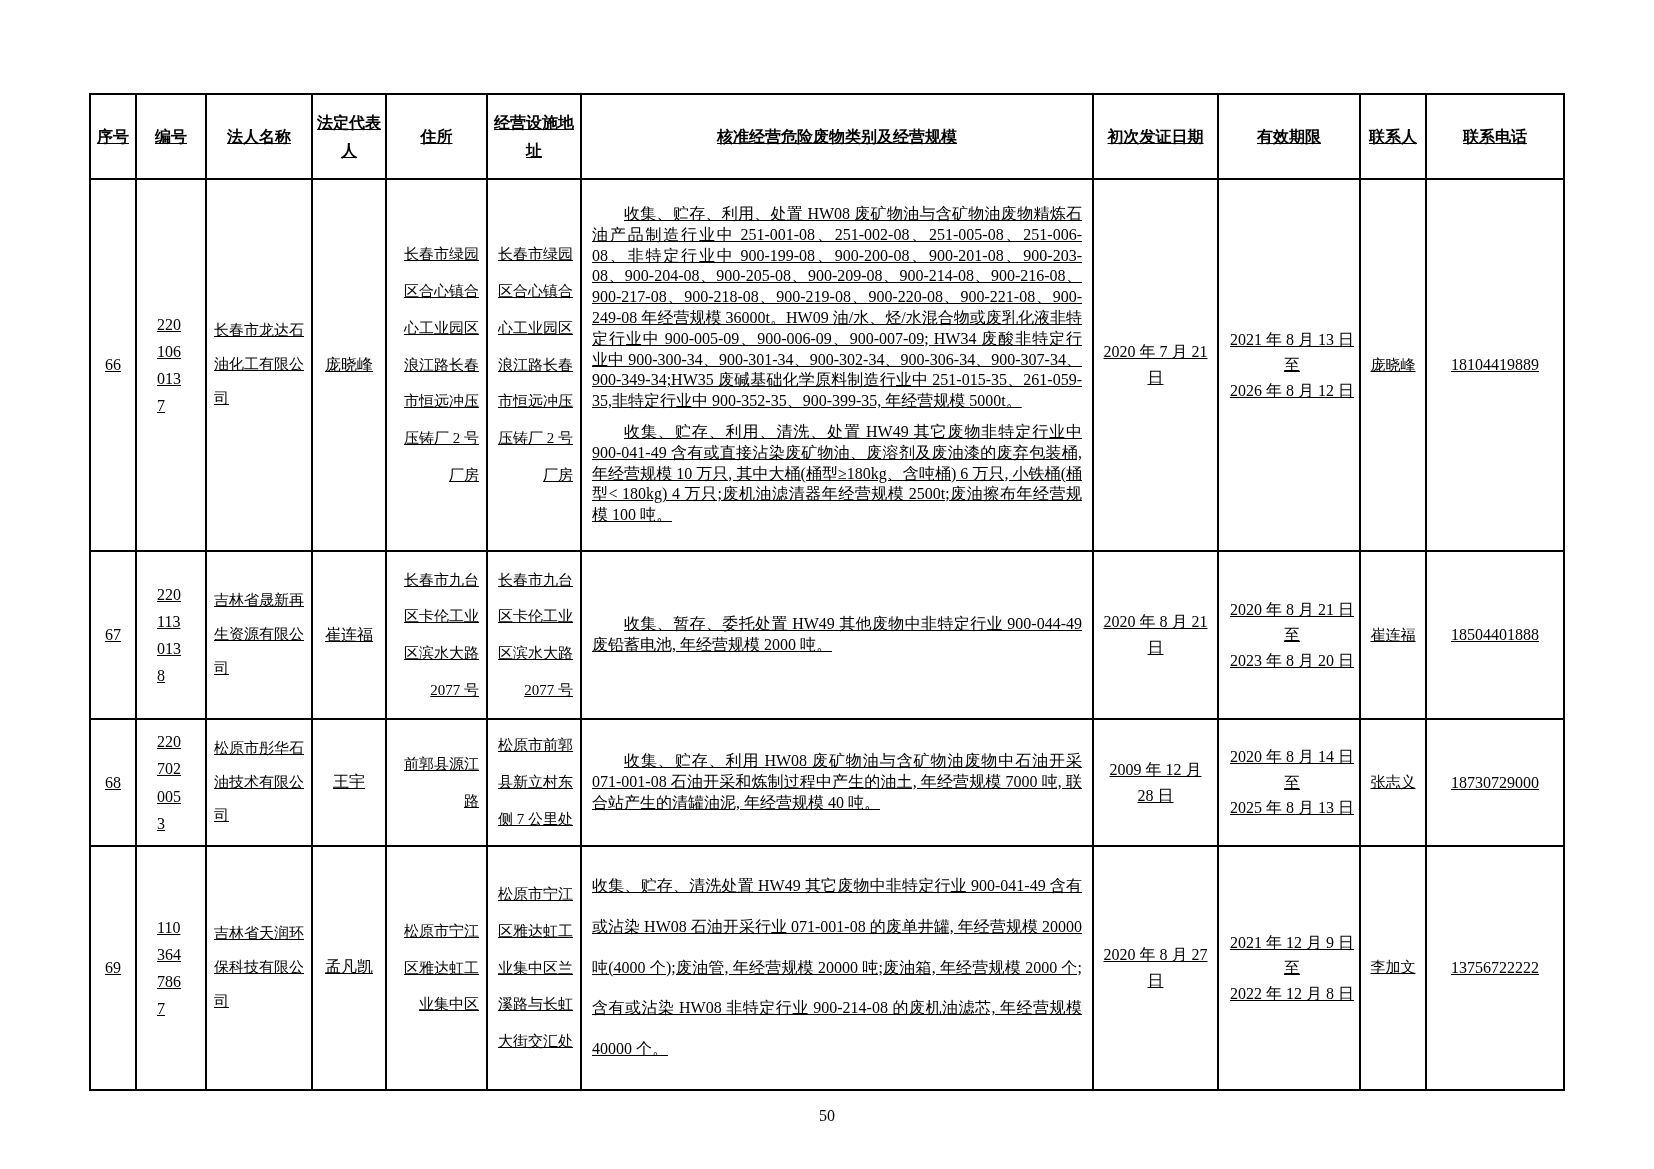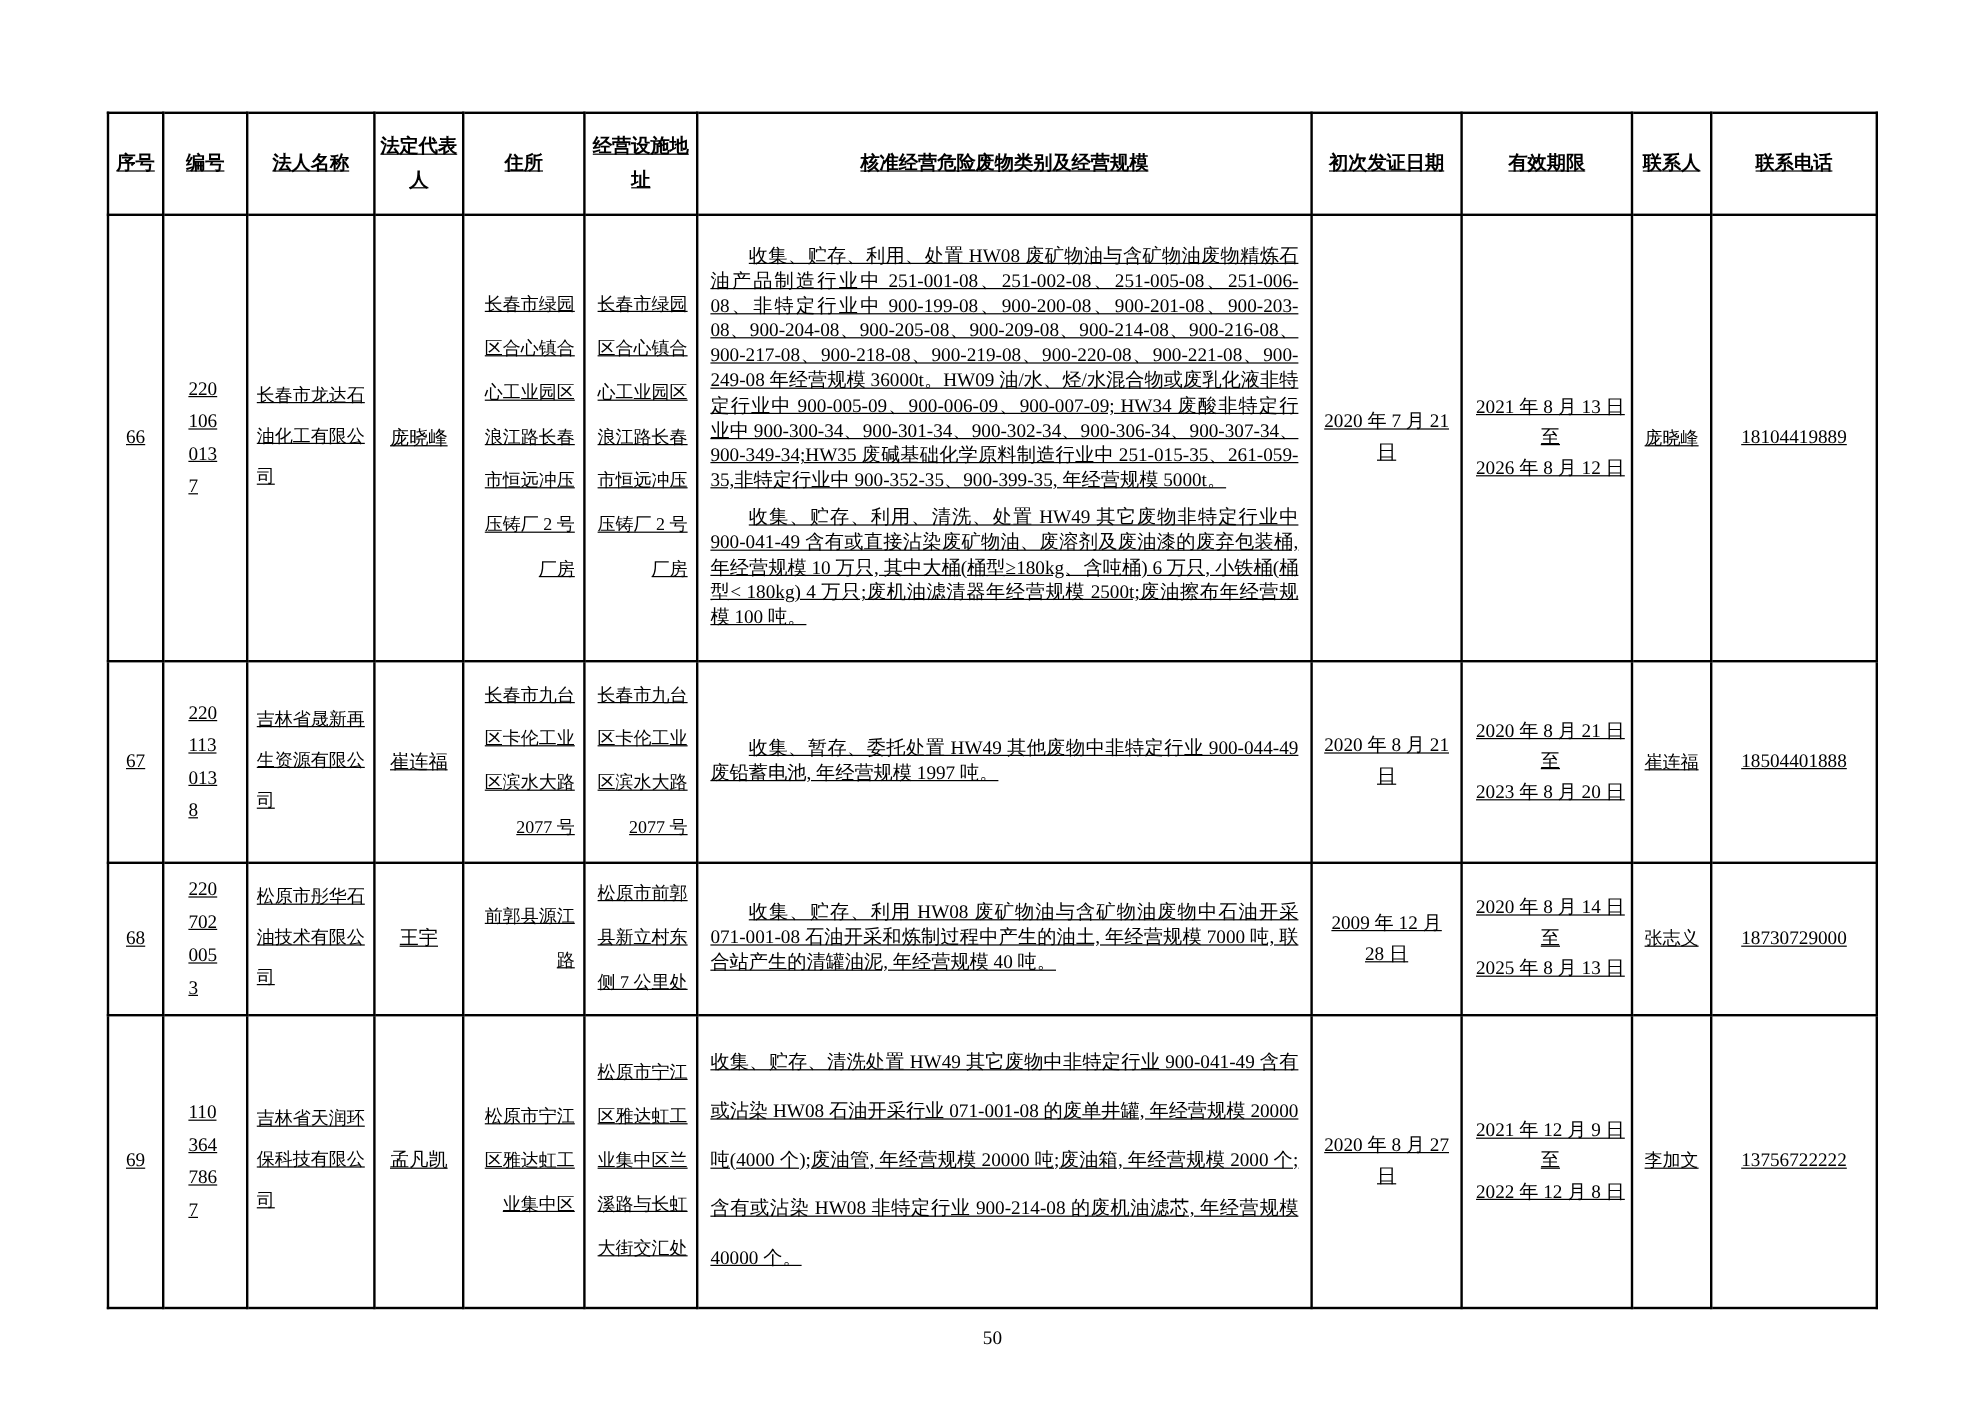--- a/index.html
+++ b/index.html
@@ -74,21 +74,21 @@
       <td class="c-phone">18104419889</td>
     </tr>
     <tr style="height:168px;">
       <td class="c-seq">67</td>
       <td class="c-code">2201130138</td>
       <td class="c-name">吉林省晟新再生资源有限公司</td>
       <td class="c-seq">崔连福</td>
       <td class="c-addr">长春市九台区卡伦工业区滨水大路 2077 号</td>
       <td class="c-addr">长春市九台区卡伦工业区滨水大路 2077 号</td>
       <td class="c-scope">
-        <p class="indent">收集、暂存、委托处置 HW49 其他废物中非特定行业 900-044-49 废铅蓄电池, 年经营规模 1997 吨。</p>
+        <p class="indent">收集、暂存、委托处置 HW49 其他废物中非特定行业 900-044-49 废铅蓄电池, 年经营规模 2000 吨。</p>
       </td>
       <td class="c-issue">2020 年 8 月 21 日</td>
       <td class="c-valid">2020 年 8 月 21 日至
 2023 年 8 月 20 日</td>
       <td class="c-contact">崔连福</td>
       <td class="c-phone">18504401888</td>
     </tr>
     <tr style="height:127px;">
       <td class="c-seq">68</td>
       <td class="c-code">2207020053</td>

